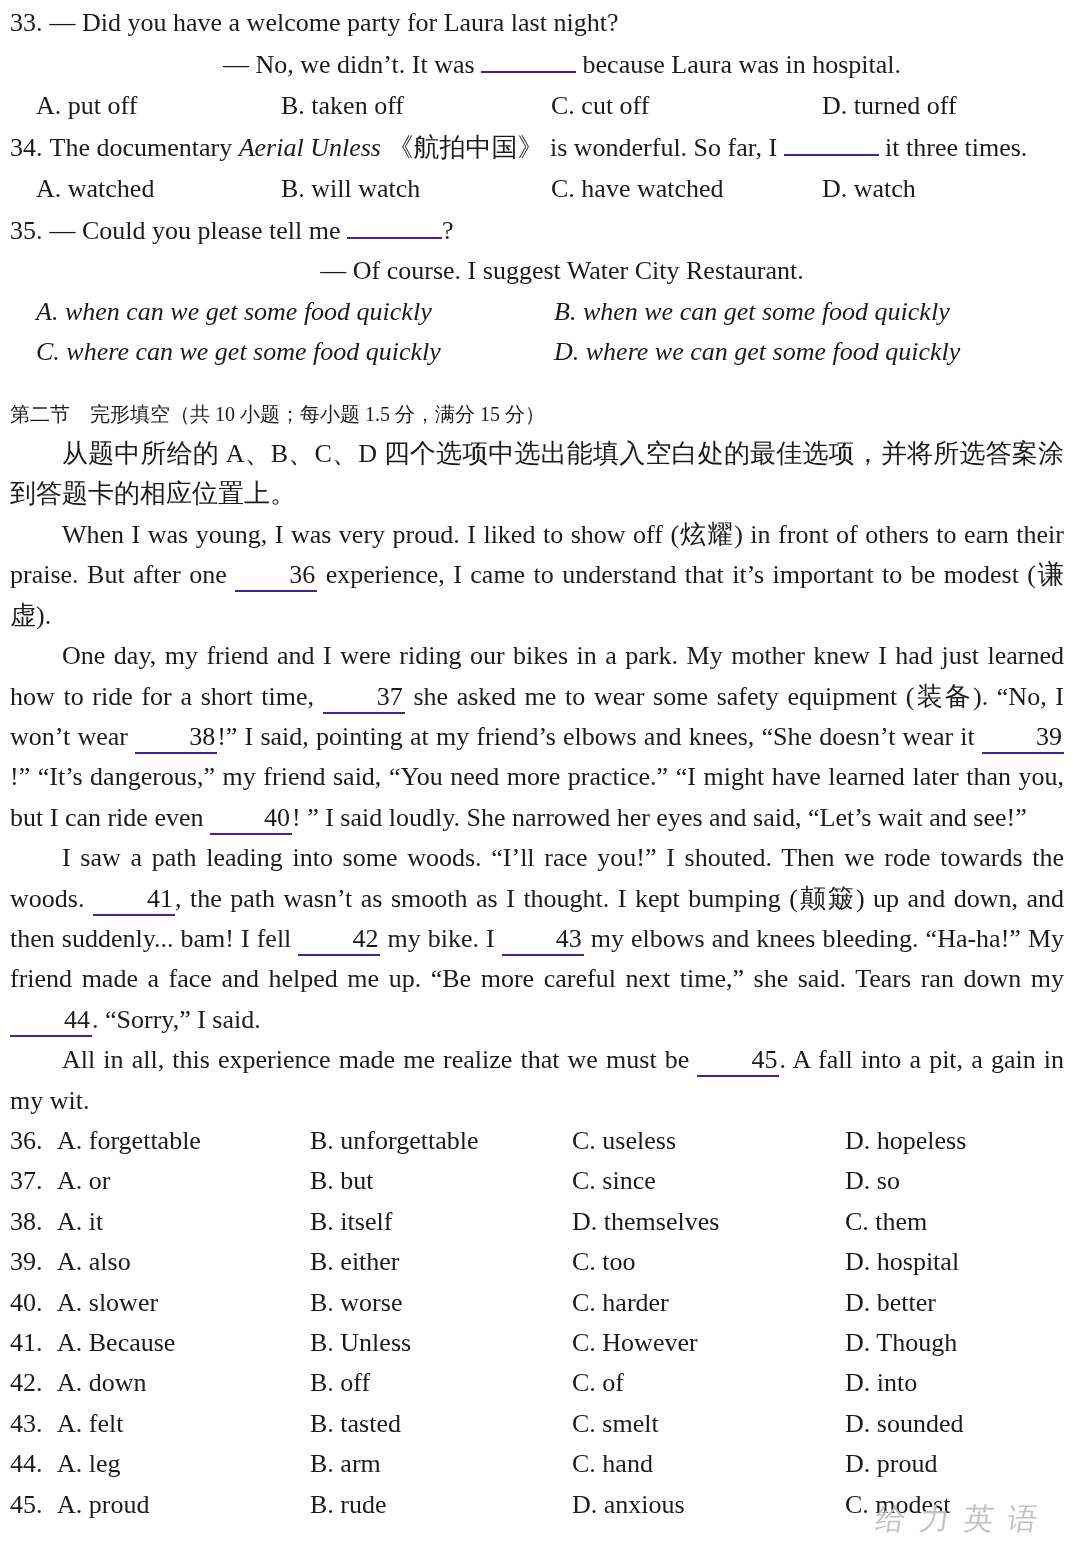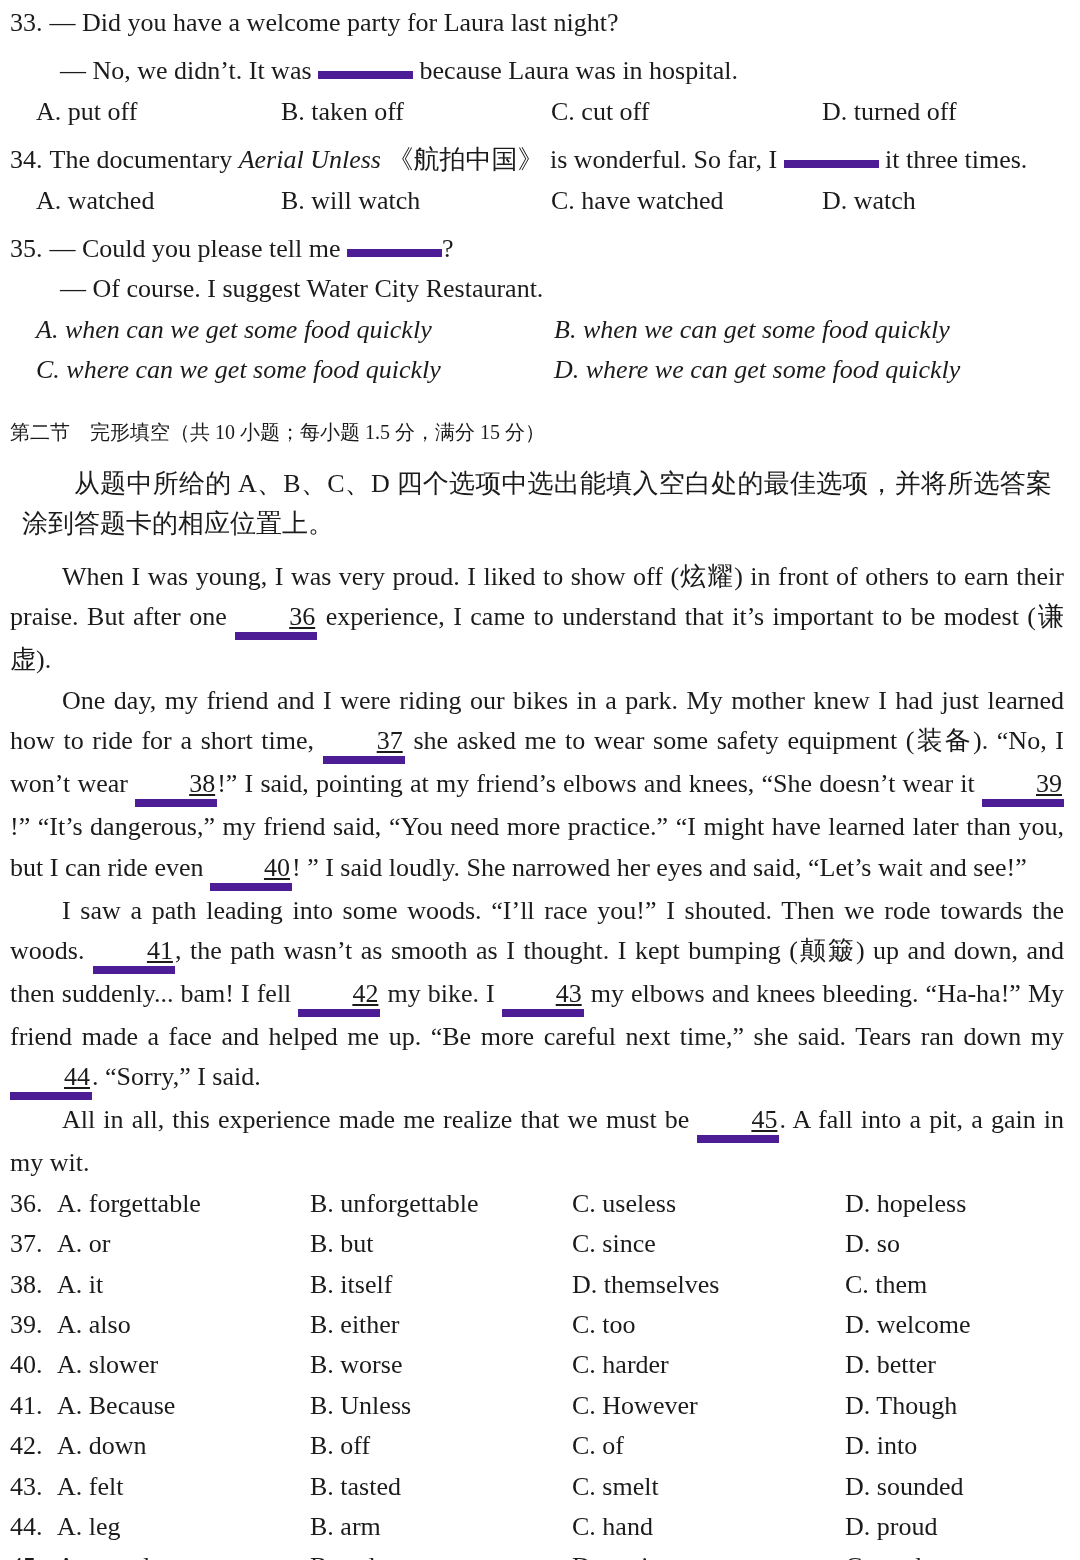--- a/index.html
+++ b/index.html
@@ -12,33 +12,33 @@
     position: relative;
     color: #1b1b1b;
     font-family: "Liberation Serif", "DejaVu Serif", serif;
     font-size: 26px;
     line-height: 40.4px;
   }
   .page { padding: 3px 16px 0 10px; position: relative; }
 
   .line { white-space: nowrap; }
   .qnum { display: inline; margin-right: 7px; text-align: right; }
-  .dialog { margin-left: 50px; }
+  .dialog { margin-left: 50px; text-align: center; }
 
   .opt-row { display: grid; margin-left: 26px; }
   .cols4 { grid-template-columns: 245px 270px 271px 1fr; }
   .cols2 { grid-template-columns: 518px 1fr; font-style: italic; }
   .opt { white-space: nowrap; }
 
   .section-heading { margin: 21px 0 0 0; font-weight: normal; font-size: 20px; }
-  .instructions { margin: 12px; text-align: justify; text-indent: 52px; }
+  .instructions { margin: 0; text-align: justify; text-indent: 52px; }
 
   .para { margin: 0; text-align: justify; text-indent: 52px; }
 
-  .blank { display: inline-block; border-bottom: 8px solid #4c1d95; vertical-align: baseline; text-decoration: underline; }
+  .blank { display: inline-block; border-bottom: 2px solid #4c1d95; vertical-align: baseline; }
   .blank.plain { width: 95px; height: 28px; }
   .blank.num { min-width: 78px; text-align: center; line-height: 31px; padding: 0 2px; }
 
   .cloze-options { margin-top: 0; }
   .cloze-row { display: grid; grid-template-columns: 47px 253px 262px 273px 1fr; }
   .cloze-row .rownum { white-space: nowrap; }
 
   .watermark {
     position: absolute;
     right: 28px; bottom: -14px;
@@ -117,21 +117,21 @@
           <div class="opt">A. it</div>
           <div class="opt">B. itself</div>
           <div class="opt">D. themselves</div>
           <div class="opt">C. them</div>
         </div>
         <div class="cloze-row">
           <span class="rownum">39.</span>
           <div class="opt">A. also</div>
           <div class="opt">B. either</div>
           <div class="opt">C. too</div>
-          <div class="opt">D. welcome</div>
+          <div class="opt">D. hospital</div>
         </div>
         <div class="cloze-row">
           <span class="rownum">40.</span>
           <div class="opt">A. slower</div>
           <div class="opt">B. worse</div>
           <div class="opt">C. harder</div>
           <div class="opt">D. better</div>
         </div>
         <div class="cloze-row">
           <span class="rownum">41.</span>

